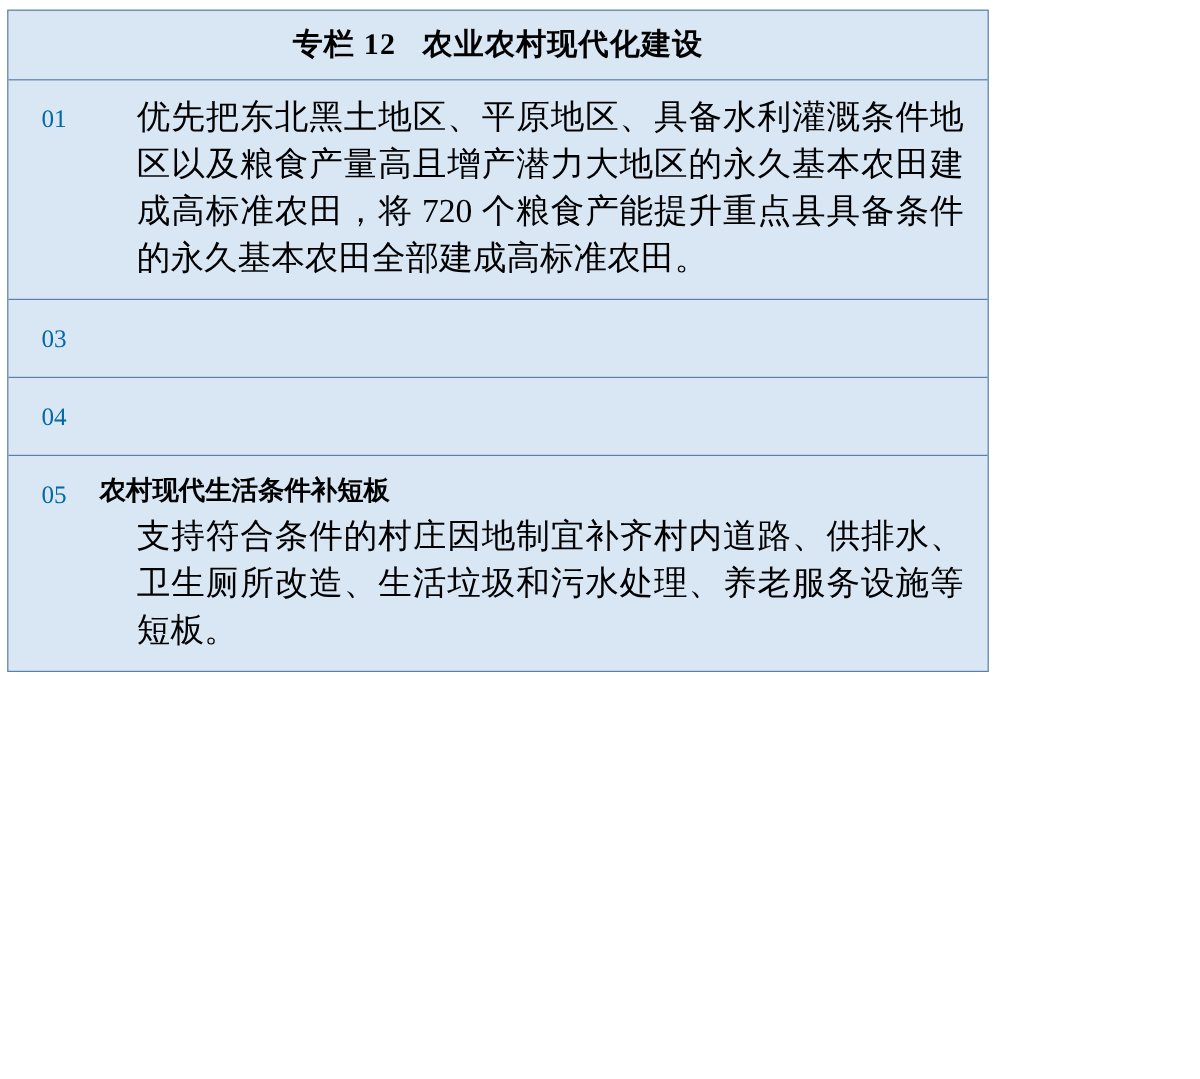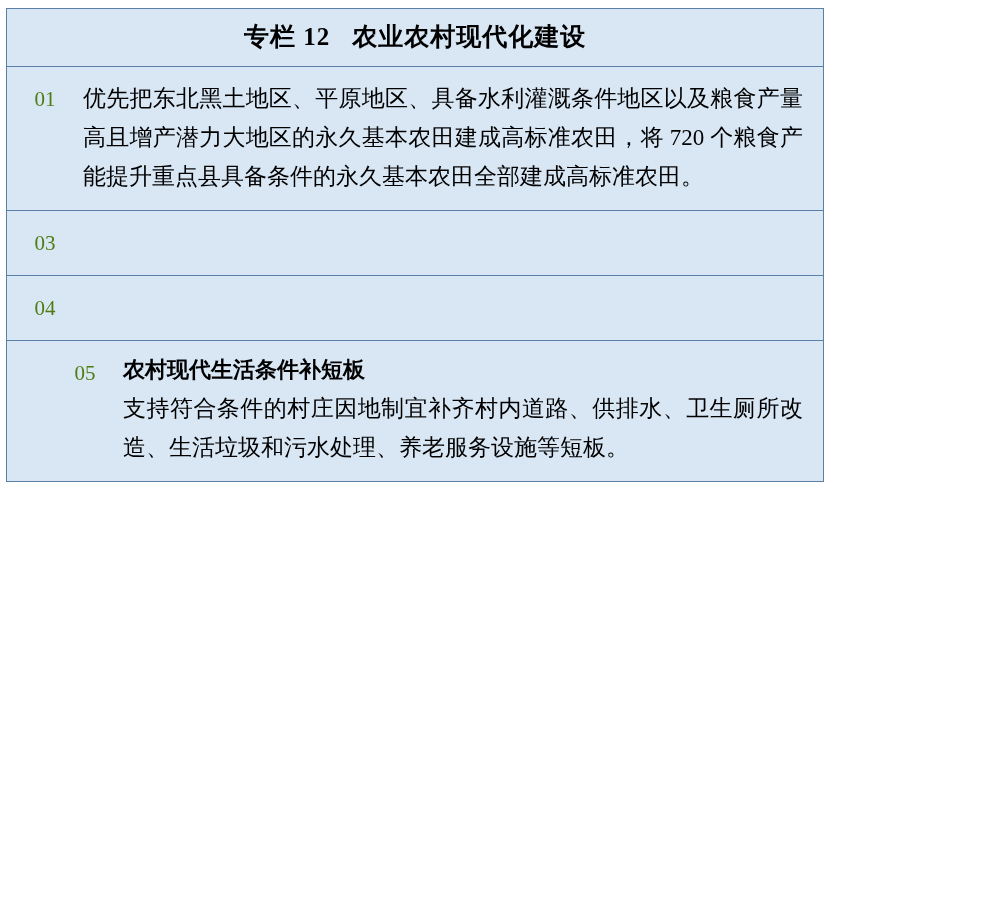--- a/index.html
+++ b/index.html
@@ -37,48 +37,48 @@
     width: 22px;
   }
   .item {
     display: flex;
     align-items: flex-start;
     border-bottom: 1px solid #5b7fa6;
     padding: 12px 0 14px 0;
   }
   .item:last-child {
     border-bottom: none;
-    padding-left: 40px;
   }
   .num {
     width: 76px;
     flex: 0 0 76px;
     text-align: center;
     font-size: 21px;
     line-height: 36px;
-    color: #4d7c0f;
+    color: #0369a1;
     padding-top: 2px;
   }
   .body {
     flex: 1 1 auto;
     padding-right: 20px;
   }
   .item-title {
     font-size: 22px;
     font-weight: bold;
     line-height: 34px;
     color: #000000;
     margin-bottom: 2px;
   }
   .item-text {
-    font-size: 23px;
+    font-size: 28px;
     line-height: 39px;
     color: #000000;
     text-align: justify;
     text-justify: inter-ideograph;
+    margin-left: 31px;
   }
 </style>
 </head>
 <body>
 
 <div class="box">
 
   <div class="title-row">
     <span class="title-text"><span>专栏 12</span><span class="gap"></span><span>农业农村现代化建设</span></span>
   </div>

